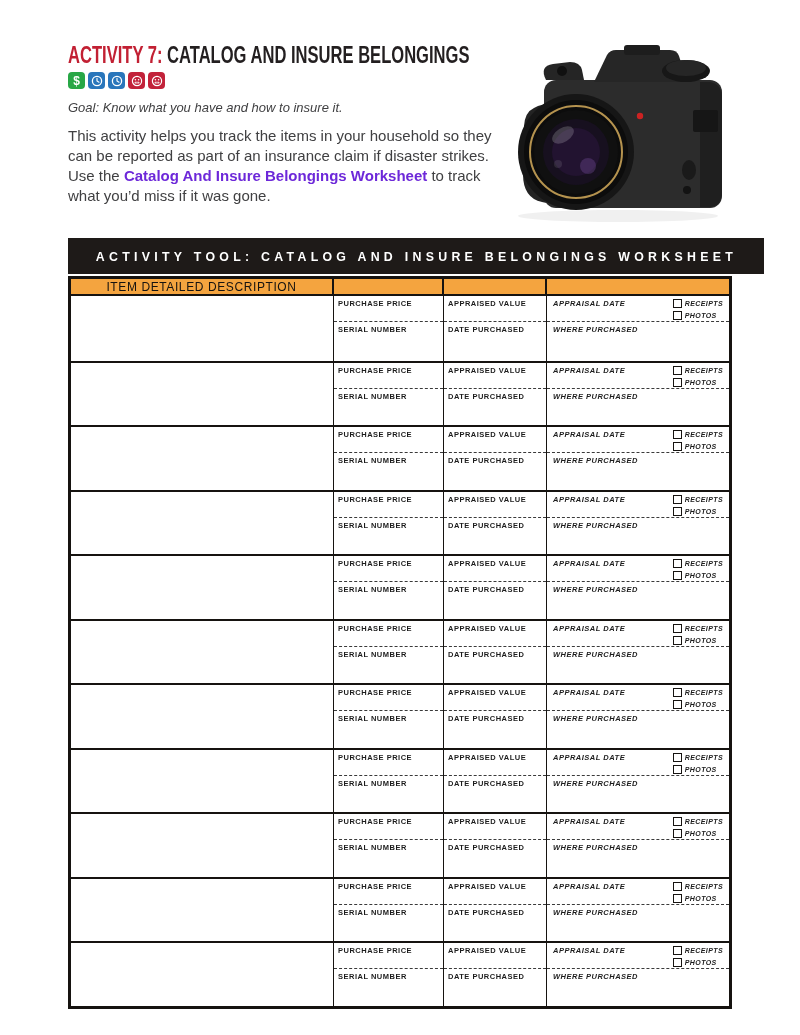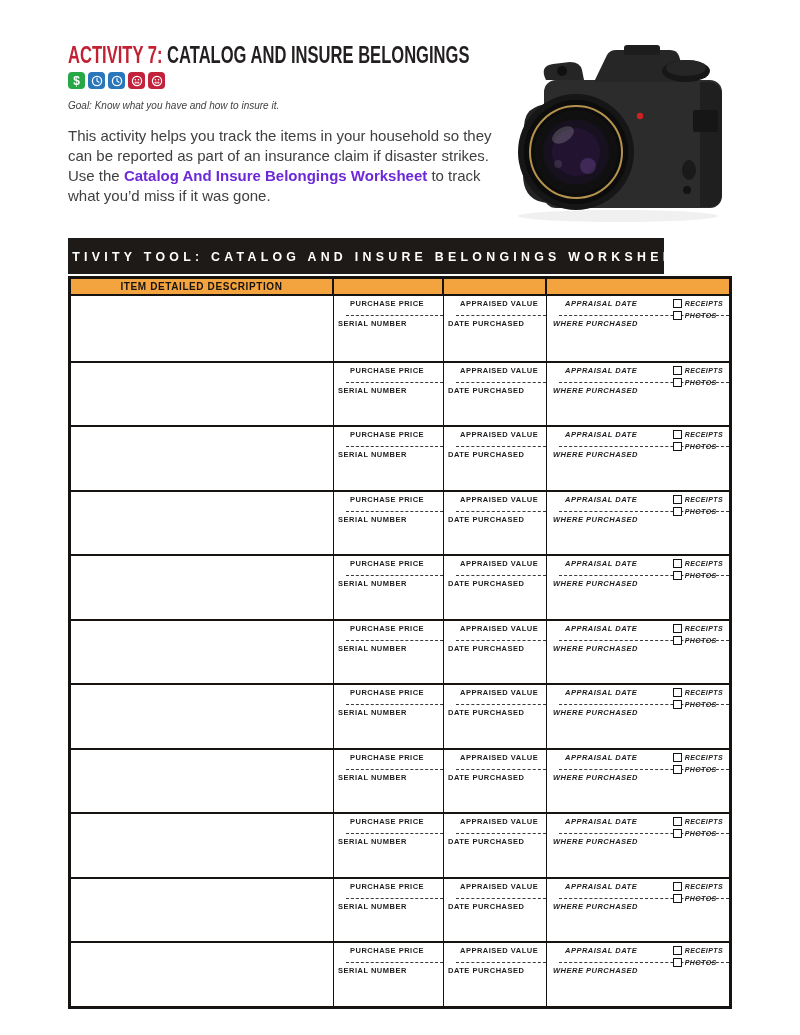--- a/index.html
+++ b/index.html
@@ -20,62 +20,62 @@
   .tile {
     width:17px; height:17px; border-radius:4px; display:flex;
     align-items:center; justify-content:center; color:#fff;
   }
   .tile-green { background:#28a746; }
   .tile-blue  { background:#2976bb; }
   .tile-red   { background:#c2223a; }
   .tile .dollar { font-size:12px; font-weight:bold; line-height:1; }
 
   .goal {
-    position:absolute; left:68px; top:100px; font-style:italic; font-size:10px; color:#404042;
+    position:absolute; left:68px; top:100px; font-style:italic; font-size:13px; color:#404042;
   }
   .para {
     position:absolute; left:68px; top:126px; width:426px;
     font-size:15px; line-height:20px; color:#404042;
   }
   .para .bold { font-weight:bold; color:#6d28d9; }
 
   .camera { position:absolute; left:488px; top:24px; }
 
   
   .banner {
-    position:absolute; left:68px; top:238px; width:596px; height:36px;
+    position:absolute; left:68px; top:238px; width:696px; height:36px;
     background:#1e1a18; display:flex; align-items:center; justify-content:center;
   }
   .banner span {
     color:#ffffff; font-weight:bold; font-size:13px; letter-spacing:4.5px;
     white-space:nowrap; transform:scaleX(0.95);
   }
 
   
   .worksheet {
     position:absolute; left:68px; top:276px; width:664px;
     border:3px solid #161310; background:#fff;
   }
   .orange-row {
     display:grid; grid-template-columns:263px 110px 103px 1fr;
     height:17px; background:#f4a43f; border-bottom:2px solid #161310;
   }
   .orange-cell { border-right:2px solid #161310; display:flex; align-items:center; justify-content:center; }
   .orange-cell:last-child { border-right:none; }
   .orange-cell span {
-    font-size:10px; font-weight:bold; letter-spacing:0.6px; color:#161310;
+    font-size:12px; font-weight:normal; letter-spacing:0.6px; color:#161310;
   }
   .block {
     display:grid; grid-template-columns:263px 110px 103px 1fr; height:64.5px;
   }
   .block + .block { border-top:2px solid #161310; }
   .cell { border-right:1.5px solid #161310; position:relative; }
   .cell:last-child { border-right:none;font-style:italic; }
   .col { display:flex; flex-direction:column; }
-  .sub-top { height:20px; border-bottom:1.4px dashed #3a3a3a; position:relative;margin-left:12px; }
+  .sub-top { height:26px; border-bottom:1.4px dashed #3a3a3a; position:relative; }
   .sub-bottom { flex:1; }
   .flabel {
     display:block; font-size:7.5px; font-weight:bold; letter-spacing:0.5px;
     color:#1c1c1c; padding:3px 0 0 4px; white-space:nowrap;
   }
   .pad-more { padding-left:6px; }
   .checks { position:absolute; top:3px; right:6px; display:flex; flex-direction:column; gap:3px; }
   .check { display:flex; align-items:center; gap:3px; }
   .cbox { width:9px; height:9px; border:1.5px solid #161310; background:#fff; }
   .clabel { font-size:7px; font-weight:bold; letter-spacing:0.4px; color:#1c1c1c; }

